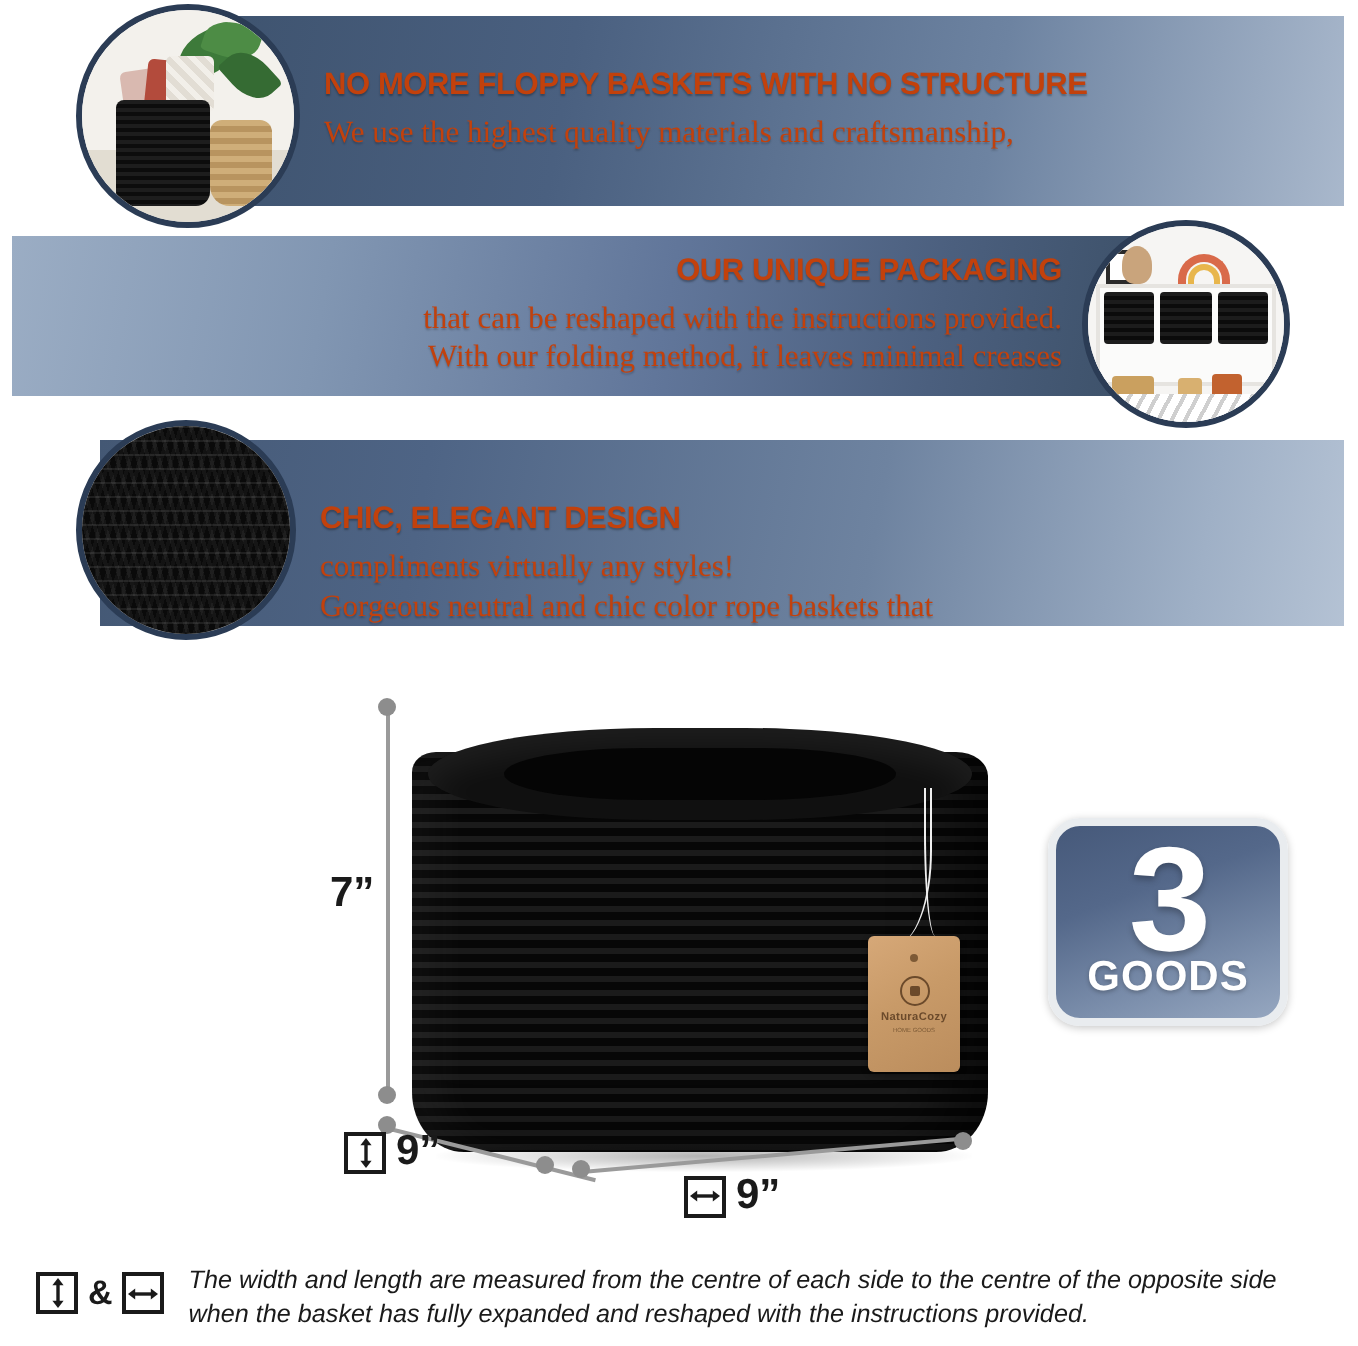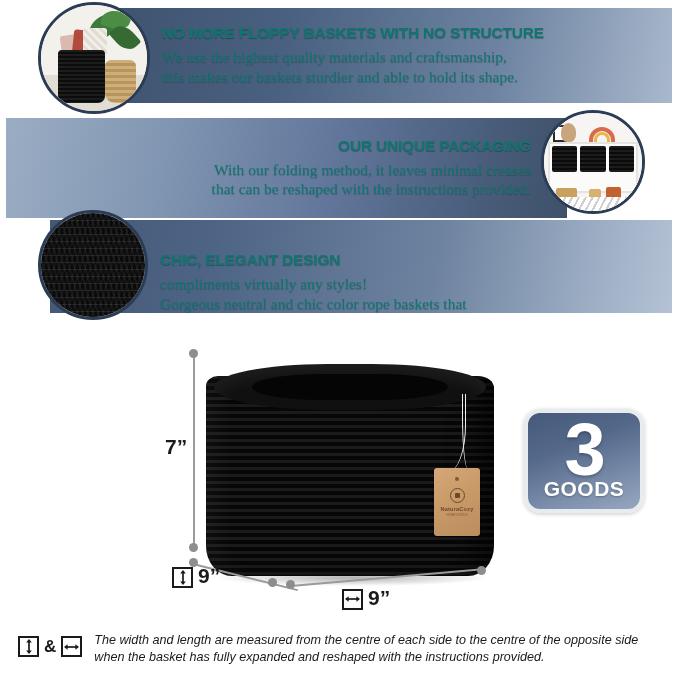--- a/index.html
+++ b/index.html
@@ -11,42 +11,42 @@
   }
   .page { position: relative; width: 679px; height: 673px; background: #fff; }
 
   
   .banner { position: absolute; display: flex; align-items: center; }
   .banner-bar {
     position: absolute; top: 0; left: 0; width: 100%; height: 100%;
   }
   .banner-text {
     position: relative; z-index: 3; width: 100%;
-    padding: 0 14px; color: #0f766e;
+    padding: 0 14px; color: #c2410c;
   }
   .b-head {
     font-weight: bold; font-size: 15.5px; letter-spacing: -0.2px;
     line-height: 1.15; white-space: nowrap;
     text-shadow: 0 1px 1px rgba(0,0,0,.28);
   }
   .b-body {
     font-size: 15.5px; line-height: 1.28; margin-top: 5px;
     text-shadow: 0 1px 1px rgba(0,0,0,.22);
   }
   .b-body div { white-space: nowrap; font-family: Liberation Serif, serif; }
 
   
   #banner1 { left: 118px; top: 8px; width: 554px; height: 95px; }
   #banner1 .banner-bar {
     background: linear-gradient(100deg,#3f5470 0%,#4a6080 30%,#6d83a1 68%,#a9b8cc 100%);
   }
   #banner1 .banner-text { padding-left: 44px; }
 
   
-  #banner2 { left: 6px; top: 118px; width: 561px; height: 100px; justify-content: flex-end; }
+  #banner2 { left: 6px; top: 118px; width: 561px; height: 80px; justify-content: flex-end; }
   #banner2 .banner-bar {
     background: linear-gradient(100deg,#9badc4 0%,#8095b1 26%,#5d7characterIgnore 0%,#55698a 72%,#41556f 100%);
     background: linear-gradient(100deg,#9badc4 0%,#8095b1 26%,#5d7characterIgnore 40%,#55698a 72%,#41556f 100%);
     background: linear-gradient(100deg,#9badc4 0%,#8196b2 28%,#61769a 58%,#4b5f7e 82%,#3d5169 100%);
   }
   #banner2 .banner-text { padding-right: 36px; text-align: right; }
 
   
   #banner3 { left: 50px; top: 220px; width: 622px; height: 93px; }
   #banner3 .banner-bar {
@@ -208,21 +208,20 @@
 <body>
 
 <div class="page">
 
   <div class="banner" id="banner1">
     <div class="banner-bar"></div>
     <div class="banner-text">
       <div class="b-head">NO MORE FLOPPY BASKETS WITH NO STRUCTURE</div>
       <div class="b-body">
         <div>We use the highest quality materials and craftsmanship,</div>
-        <div>this makes our baskets sturdier and able to hold its shape.</div>
       </div>
     </div>
   </div>
 
   <div class="circle" id="circle1">
     <div class="ph c1-wall"></div>
     <div class="ph c1-floor"></div>
     <div class="ph c1-leaf" style="left:44%;top:10%;width:30%;height:20%;transform:rotate(-25deg);"></div>
     <div class="ph c1-leaf" style="left:58%;top:6%;width:26%;height:17%;transform:rotate(18deg);background:#4d8c45;"></div>
     <div class="ph c1-leaf" style="left:66%;top:22%;width:26%;height:18%;transform:rotate(48deg);background:#356b33;"></div>
@@ -232,22 +231,22 @@
     <div class="ph c1-towel3"></div>
     <div class="ph c1-pot"></div>
     <div class="ph c1-basket"></div>
   </div>
 
   <div class="banner" id="banner2">
     <div class="banner-bar"></div>
     <div class="banner-text">
       <div class="b-head">OUR UNIQUE PACKAGING</div>
       <div class="b-body">
+        <div>that can be reshaped with the instructions provided.</div>
         <div>With our folding method, it leaves minimal creases</div>
-        <div>that can be reshaped with the instructions provided.</div>
       </div>
     </div>
   </div>
 
   <div class="circle" id="circle2">
     <div class="ph c2-wall"></div>
     <div class="ph c2-frame"></div>
     <div class="ph c2-bear"></div>
     <div class="ph c2-rain"></div>
     <div class="ph c2-rain2"></div>

